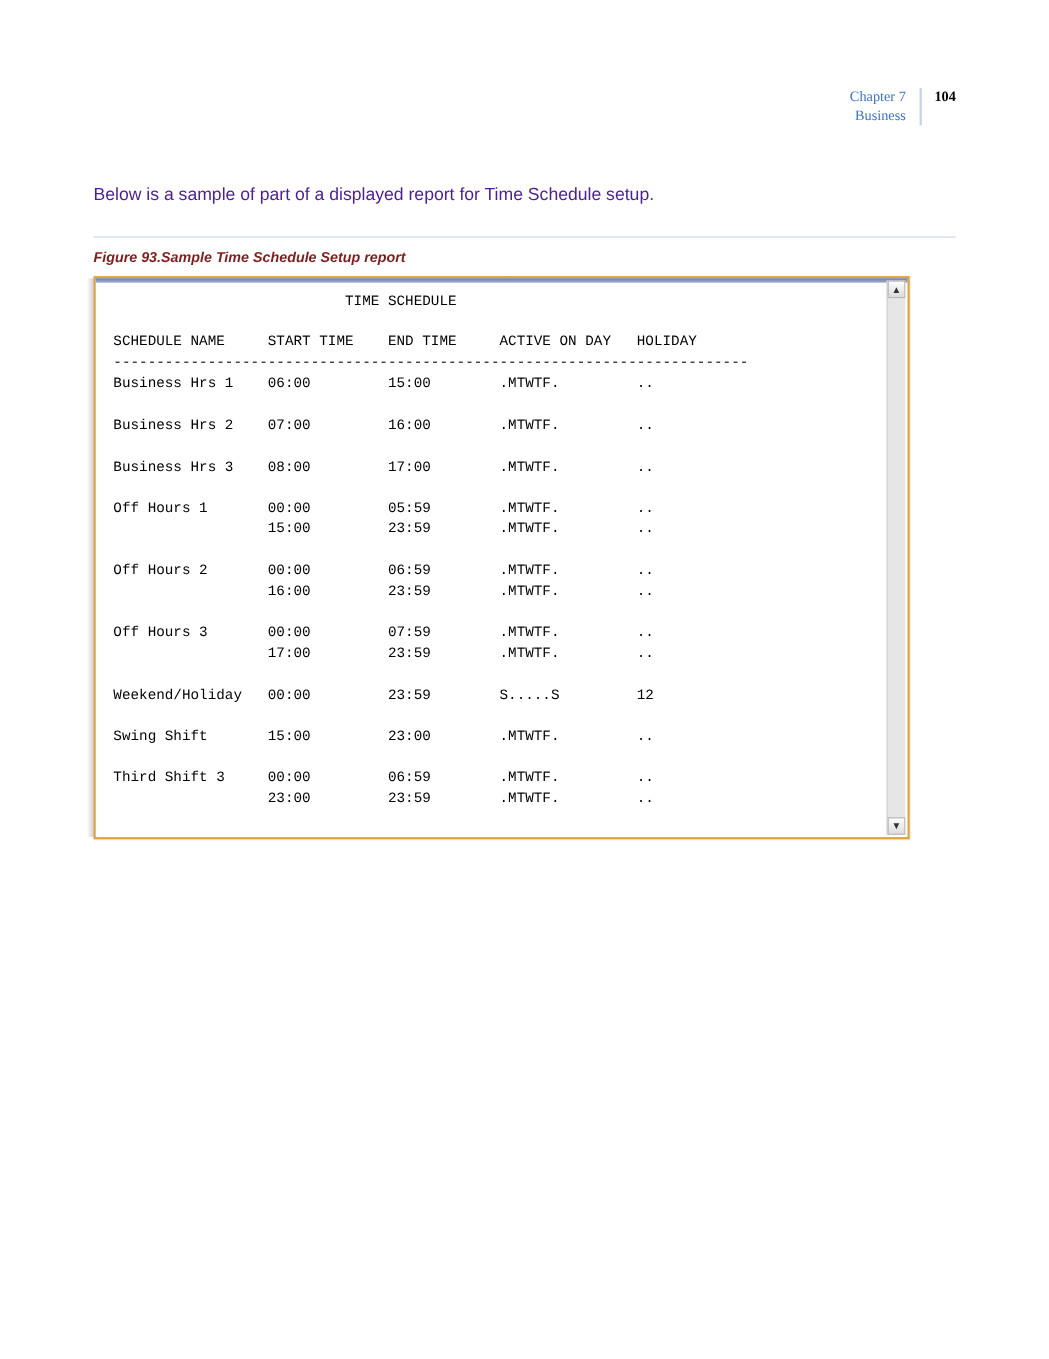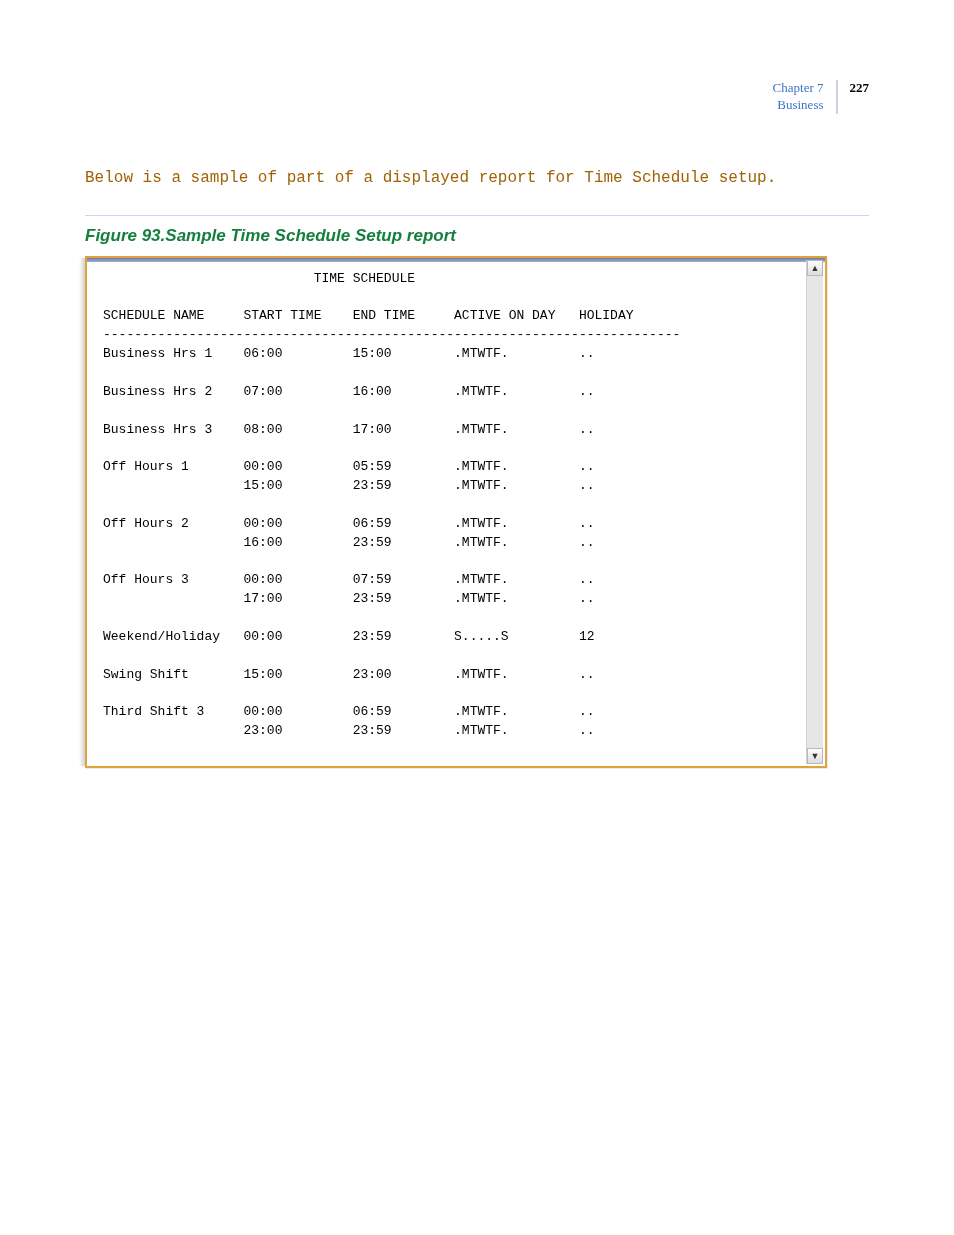--- a/index.html
+++ b/index.html
@@ -33,34 +33,33 @@
     border-right: 2px solid #c9d2e4;
   }
   .hdr-page {
     padding-left: 12px;
     font-weight: bold;
     font-size: 13px;
     color: #000;
   }
   .intro {
     font-size: 16px;
-    color: #a16207;
+    color: #4c1d95;
     margin-bottom: 28px;
-    font-family: Liberation Mono, monospace;
   }
   .hr {
     border: none;
     border-top: 1px solid #c8d6ee;
     margin: 0 0 10px 0;
   }
   .figcap {
     font-style: italic;
     font-weight: bold;
-    font-size: 17px;
-    color: #15803d;
+    font-size: 13px;
+    color: #7f1d1d;
     margin-bottom: 10px;
   }
 
   
   .shot {
     position: relative;
     width: 742px;
     height: 512px;
     box-sizing: border-box;
     border: 2px solid #e0a23b;
@@ -117,21 +116,21 @@
 </head>
 <body>
 
 <div class="page">
 
   <div class="header">
     <div class="hdr-left">
       <div>Chapter 7</div>
       <div>Business</div>
     </div>
-    <div class="hdr-page">227</div>
+    <div class="hdr-page">104</div>
   </div>
 
   <div class="intro">Below is a sample of part of a displayed report for Time Schedule setup.</div>
 
   <hr class="hr">
 
   <div class="figcap">Figure 93.Sample Time Schedule Setup report</div>
 
   <div class="shot">
     <div class="shot-leftshadow"></div>

